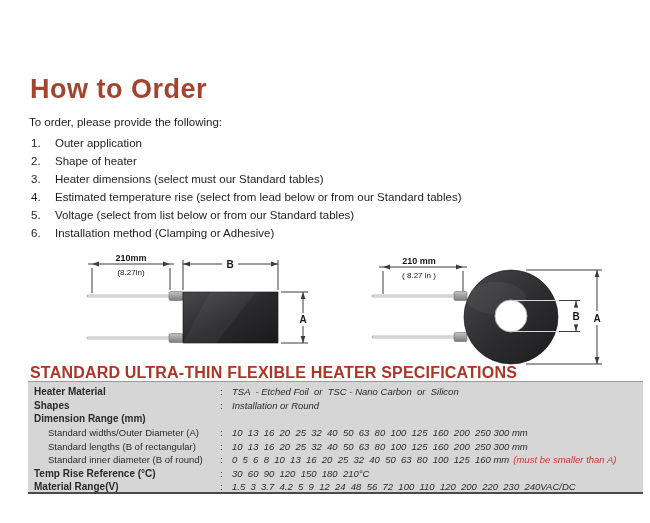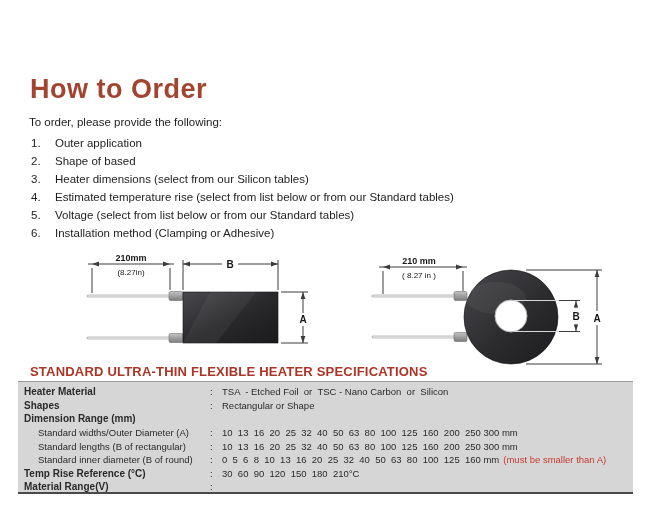--- a/index.html
+++ b/index.html
@@ -25,63 +25,63 @@
   }
   .figure { position:absolute; }
   .fig-rect { left:58px; top:226px; }
   .fig-round { left:356px; top:224px; }
   svg text { font-family:"Liberation Sans", sans-serif; fill:#161616; }
   .dim-bold { font-weight:bold; font-size:9px; }
   .dim-small { font-size:8px; }
   .dim-letter { font-weight:bold; font-size:10px; }
   .spec-heading {
     position:absolute; left:30px; top:340px;
-    font-size:13px; font-weight:bold; letter-spacing:0.2px; color:#ad3526;text-align:right;
+    font-size:16px; font-weight:bold; letter-spacing:0.2px; color:#ad3526;text-align:right;
   }
   .spec-table {
-    position:absolute; left:18px; top:357px; width:615px; height:113px;
+    position:absolute; left:28px; top:357px; width:615px; height:113px;
     background:#d6d6d6;
     border-top:1px solid #9a9a9a;
     border-bottom:2px solid #4a4a4a;
     padding:3px 0 14px 6px;
   }
   .spec-row {
     display:grid; grid-template-columns:186px 12px 1fr;
     height:13.6px; align-items:center;
     font-size:9.5px; color:#2a2a2a; white-space:pre;
   }
   .spec-row .lbl { font-weight:bold; font-size:10px; }
   .spec-row.sub .lbl { font-weight:normal; font-size:9.5px; padding-left:14px; }
-  .spec-row .val { white-space:pre; }
+  .spec-row .val { white-space:pre;font-style:italic; }
   .spec-row .red-note { color:#c63a2e; margin-left:4px; }
 </style>
 </head>
 <body>
 
 <div class="page">
 
   <div class="title">How to Order</div>
   <div class="intro">To order, please provide the following:</div>
 
   <div class="order-list">
     <div class="order-item">
       <span class="num">1.</span>
       <span>Outer application</span>
     </div>
     <div class="order-item">
       <span class="num">2.</span>
-      <span>Shape of based</span>
+      <span>Shape of heater</span>
     </div>
     <div class="order-item">
       <span class="num">3.</span>
-      <span>Heater dimensions (select from our Silicon tables)</span>
+      <span>Heater dimensions (select must our Standard tables)</span>
     </div>
     <div class="order-item">
       <span class="num">4.</span>
-      <span>Estimated temperature rise (select from list below or from our Standard tables)</span>
+      <span>Estimated temperature rise (select from lead below or from our Standard tables)</span>
     </div>
     <div class="order-item">
       <span class="num">5.</span>
       <span>Voltage (select from list below or from our Standard tables)</span>
     </div>
     <div class="order-item">
       <span class="num">6.</span>
       <span>Installation method (Clamping or Adhesive)</span>
     </div>
   </div>
@@ -200,21 +200,21 @@
 
   <div class="spec-table">
     <div class="spec-row">
       <span class="lbl">Heater Material</span>
       <span class="sep">:</span>
       <span class="val">TSA  - Etched Foil  or  TSC - Nano Carbon  or  Silicon</span>
     </div>
     <div class="spec-row">
       <span class="lbl">Shapes</span>
       <span class="sep">:</span>
-      <span class="val">Rectangular or Shape</span>
+      <span class="val">Installation or Round</span>
     </div>
     <div class="spec-row">
       <span class="lbl">Dimension Range (mm)</span>
       <span class="sep"></span>
       <span class="val"></span>
     </div>
     <div class="spec-row sub">
       <span class="lbl">Standard widths/Outer Diameter (A)</span>
       <span class="sep">:</span>
       <span class="val">10  13  16  20  25  32  40  50  63  80  100  125  160  200  250 300 mm</span>
@@ -230,16 +230,17 @@
       <span class="val"><span>0  5  6  8  10  13  16  20  25  32  40  50  63  80  100  125  160 mm</span><span class="red-note">(must be smaller than A)</span></span>
     </div>
     <div class="spec-row">
       <span class="lbl">Temp Rise Reference (°C)</span>
       <span class="sep">:</span>
       <span class="val">30  60  90  120  150  180  210°C</span>
     </div>
     <div class="spec-row">
       <span class="lbl">Material Range(V)</span>
       <span class="sep">:</span>
+      <span class="val">1.5  3  3.7  4.2  5  9  12  24  48  56  72  100  110  120  200  220  230  240VAC/DC</span>
     </div>
   </div>
 
 </div>
 
 </body></html>

